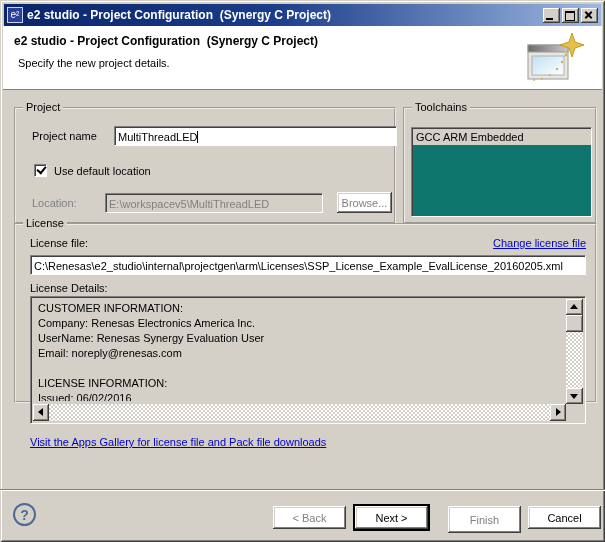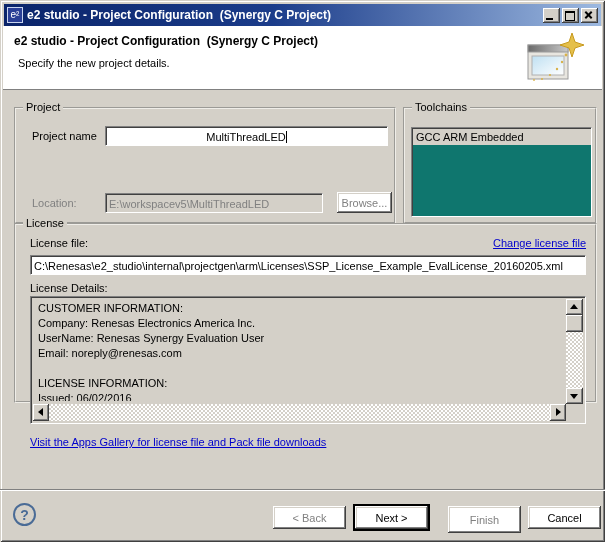--- a/index.html
+++ b/index.html
@@ -191,22 +191,26 @@
         <circle cx="22" cy="50" r="1.0"></circle>
           <circle cx="14" cy="51" r="0.9"></circle>
       </g>
     </svg>
   </div>
 
   <div class="groupbox" style="left:14px; top:107px; width:382px; height:117px;">
     <div class="legend">Project</div>
 
     <div class="label" style="left:16px; top:21px;">Project name</div>
-    <div class="field" style="left:89px; top:17px; width:283px;text-align:center;"><span>MultiThreadLED</span><span class="caret"></span></div>
-
+    <div class="field" style="left:98px; top:17px; width:283px;"><span>MultiThreadLED</span><span class="caret"></span></div>
+
+    <div class="checkbox-row" style="left:18px; top:55px;">
+      <div class="checkbox checked"></div>
+      <div>Use default location</div>
+    </div>
 
     <div class="label disabled" style="left:16px; top:88px;">Location:</div>
     <div class="field disabled" style="left:89px; top:84px; width:218px;">E:\workspacev5\MultiThreadLED</div>
     <div class="btn disabled" style="position:absolute; left:321px; top:83px; width:55px; height:21px;">Browse...</div>
   </div>
 
   <div class="groupbox" style="left:403px; top:107px; width:194px; height:117px;">
     <div class="legend">Toolchains</div>
     <div class="listbox" style="left:6px; top:18px; width:181px; height:90px;">
       <div class="item selected">GCC ARM Embedded</div>

